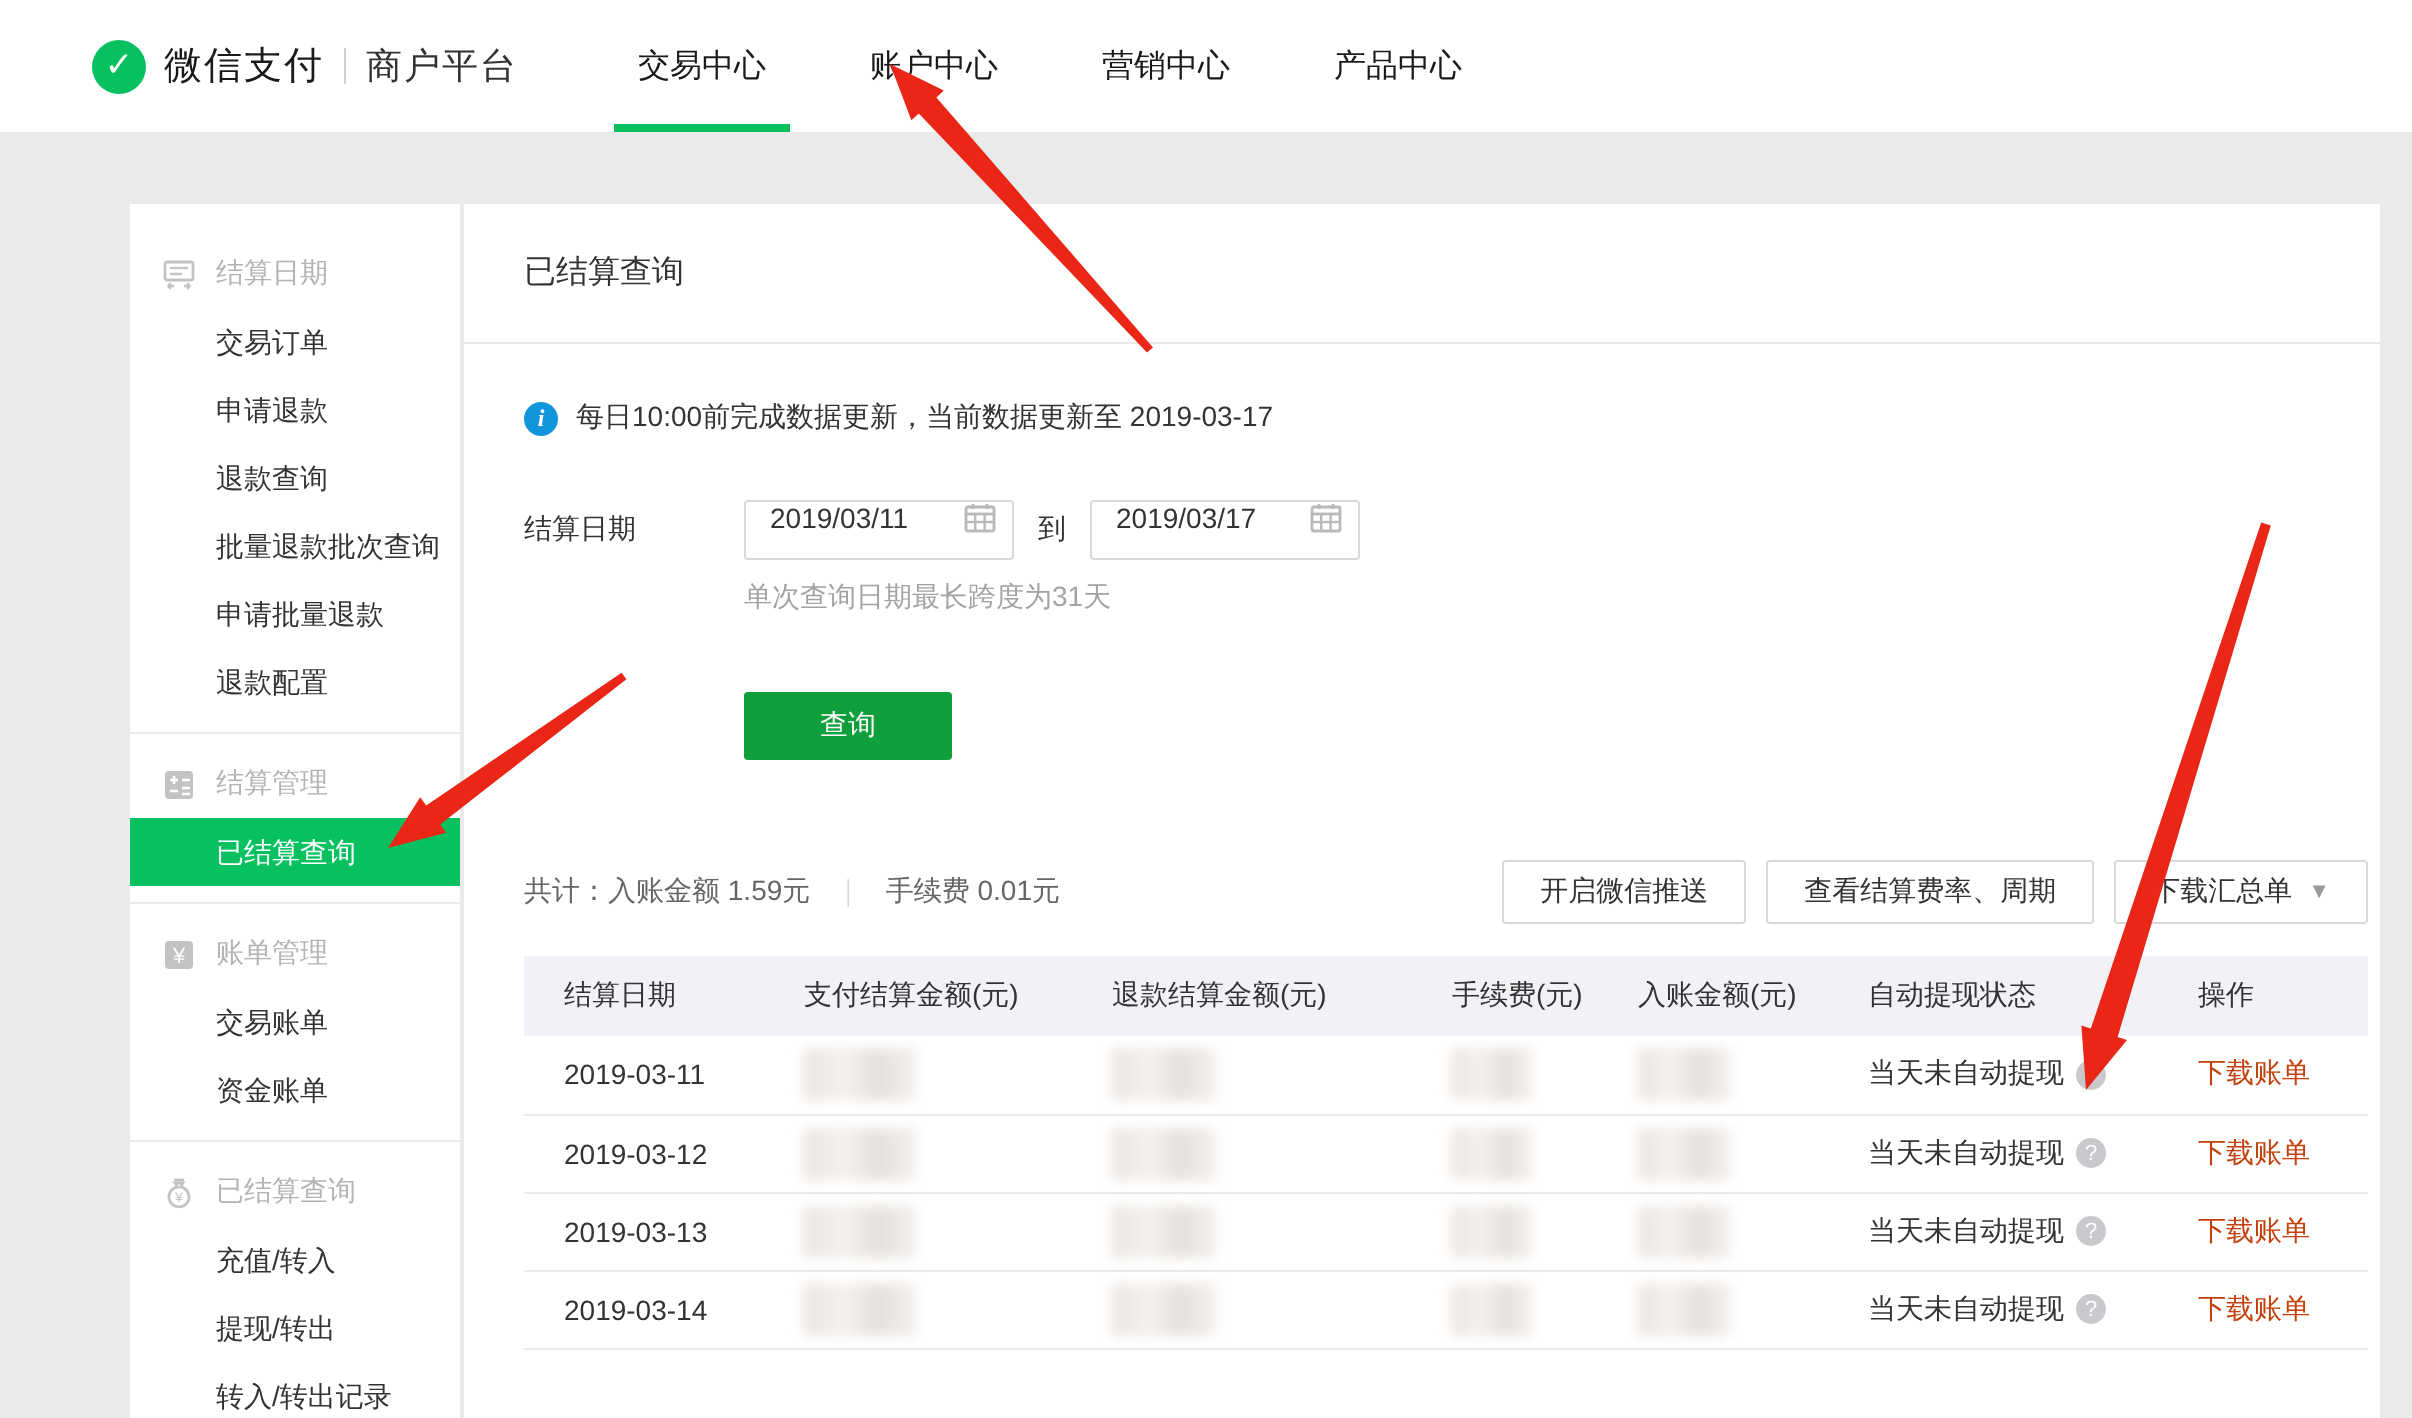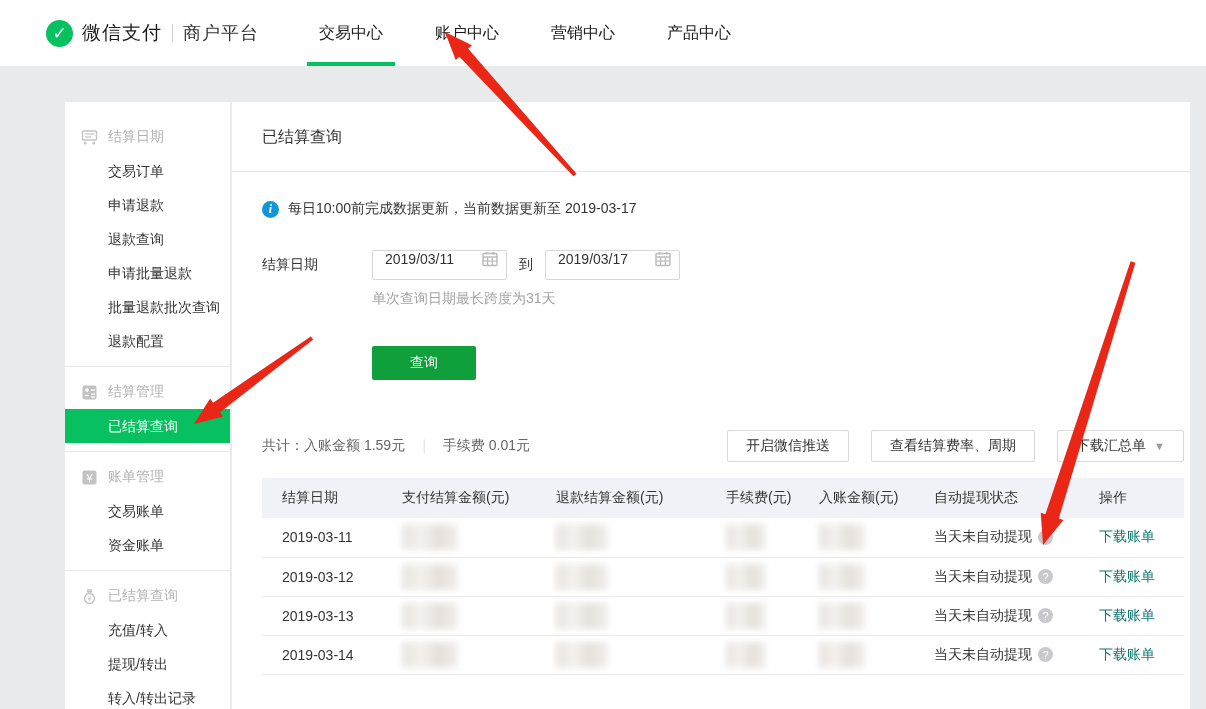--- a/index.html
+++ b/index.html
@@ -49,41 +49,41 @@
                 font-size:14px; color:#333; cursor:pointer; }
   .to-label { margin:0 12px; font-size:14px; color:#333; }
   .cal-icon { color:#b9b9b9; display:inline-flex; }
   .form-hint { margin:10px 0 16px 110px; font-size:14px; color:#a3a3a3; }
   .query-btn { margin:22px 0 0 110px; width:104px; height:34px; background:#0fa03c; border:none; border-radius:2px;
                color:#fff; font-size:14px; cursor:pointer; font-family:inherit; }
 
   .summary-row { display:flex; align-items:center; justify-content:space-between; margin-top:50px; }
   .summary { font-size:14px; color:#666; }
   .summary .sep { color:#d9d9d9; margin:0 12px; }
-  .action-btns { display:flex; gap:22px; }
+  .action-btns { display:flex; gap:10px; }
   .action-btn { height:32px; padding:0 18px; background:#fff; border:1px solid #d9d9d9; border-radius:2px;
                 font-size:14px; color:#333; cursor:pointer; display:flex; align-items:center; font-family:inherit; }
   .action-btn .caret { color:#9a9a9a; font-size:11px; margin-left:8px; }
 
   
   table.settle { width:100%; border-collapse:collapse; margin-top:16px; table-layout:fixed; }
   table.settle th { background:#f1f2f7; height:40px; font-weight:normal; font-size:14px; color:#333;
                     text-align:left; padding-left:12px; }
   table.settle th:first-child { padding-left:20px; }
   table.settle td { height:39px; border-bottom:1px solid #e9e9ee; font-size:14px; color:#333;
                     padding-left:12px; background:#fff; }
   table.settle td:first-child { padding-left:20px; }
   .c1{width:128px}.c2{width:154px}.c3{width:170px}.c4{width:93px}.c5{width:115px}.c6{width:165px}.c7{width:auto}
   .blob { height:26px; border-radius:2px; filter:blur(3px);
           background:linear-gradient(90deg,#e9e4e0 0%,#f4f1ee 35%,#e5e0db 65%,#f2efec 100%); }
   .blob.w1{width:56px}.blob.w2{width:52px}.blob.w3{width:40px}.blob.w4{width:46px}
   .status-cell { display:flex; align-items:center; }
   .q-icon { width:15px; height:15px; border-radius:50%; background:#c9c9cd; color:#fff; font-size:11px;
             display:inline-flex; align-items:center; justify-content:center; margin-left:6px; cursor:pointer; }
-  .dl-link { color:#0f766e; text-decoration:none; cursor:pointer; }
+  .dl-link { color:#c2410c; text-decoration:none; cursor:pointer; }
 
   
   .anno { position:absolute; left:0; top:0; width:1206px; height:709px; pointer-events:none; z-index:60; }
 </style>
 </head>
 <body>
 
 <div class="page">
 
   <div class="header">
@@ -124,22 +124,22 @@
               <line x1="4" y1="8" x2="10" y2="8" stroke="#c3c3c3" stroke-width="1.2"></line>
               <path d="M3 14 l3 0 M3 14 l1.4-1.4 M3 14 l1.4 1.4" stroke="#c3c3c3" stroke-width="1.2" fill="none"></path>
               <path d="M14 14 l-3 0 M14 14 l-1.4-1.4 M14 14 l-1.4 1.4" stroke="#c3c3c3" stroke-width="1.2" fill="none"></path>
             </svg>
         </span>
         <span>结算日期</span>
       </div>
       <div class="side-item">交易订单</div>
       <div class="side-item">申请退款</div>
       <div class="side-item">退款查询</div>
+      <div class="side-item">批量退款批次查询</div>
       <div class="side-item">申请批量退款</div>
-      <div class="side-item">批量退款批次查询</div>
       <div class="side-item">退款配置</div>
     </div>
 
     <div class="side-divider"></div>
 
     <div class="side-section">
       <div class="side-header">
         <span class="sicon">
           <svg width="17" height="17" viewBox="0 0 17 17">
               <rect x="1.5" y="1.5" width="14" height="14" rx="2" fill="#c3c3c3"></rect>

